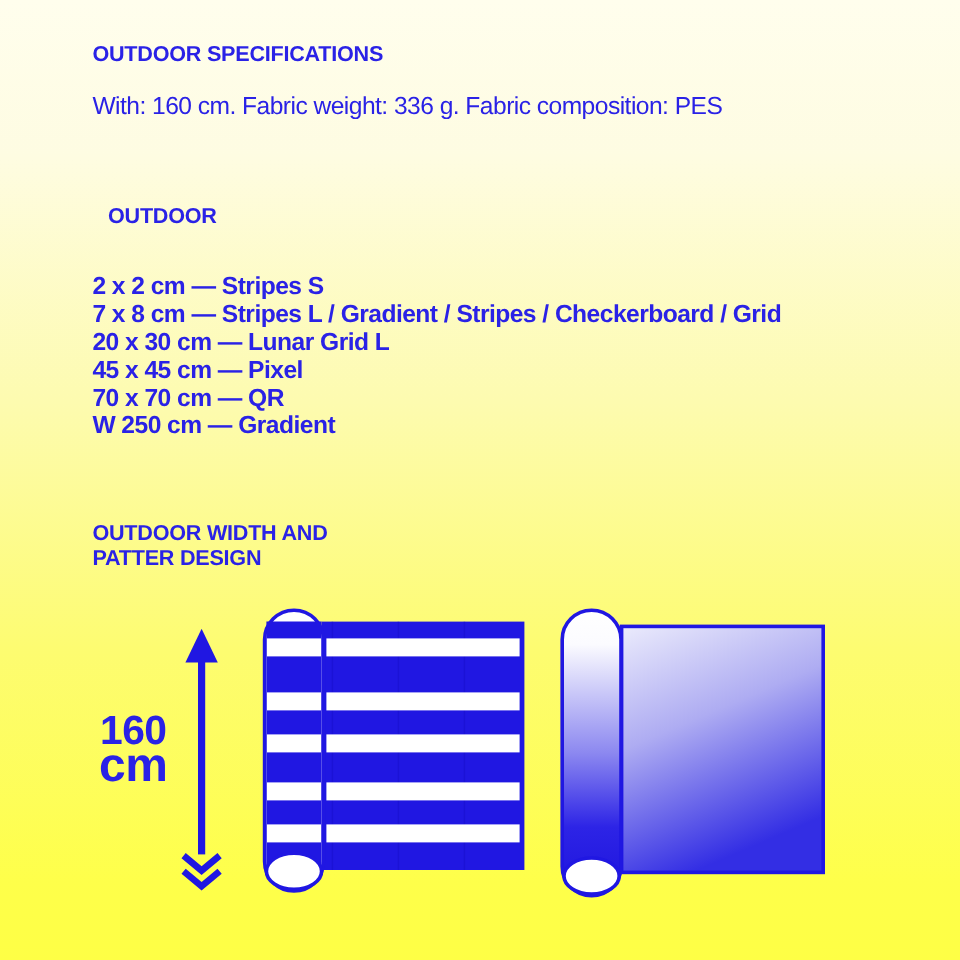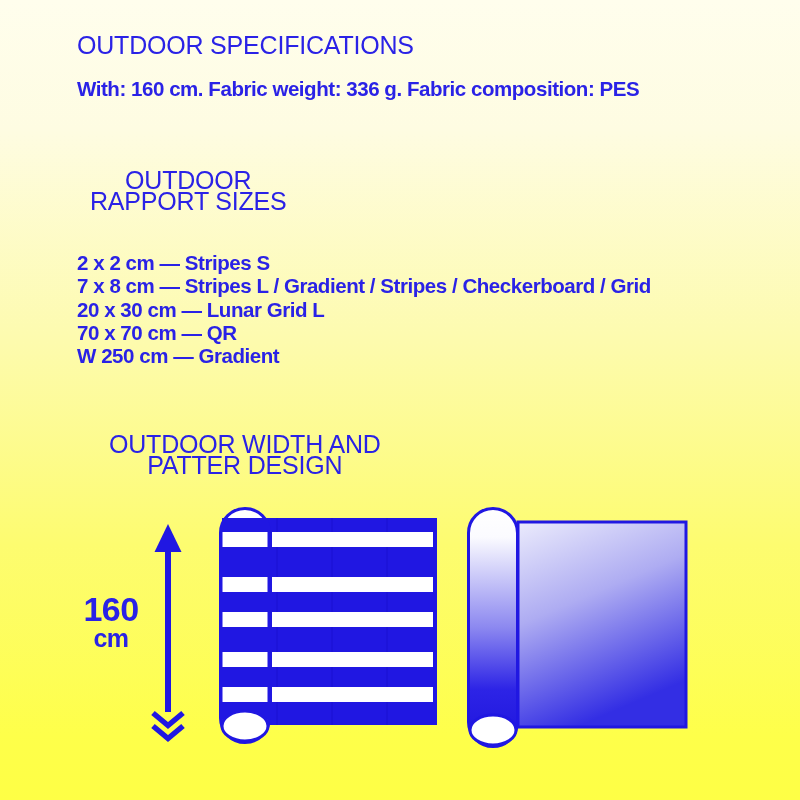--- a/index.html
+++ b/index.html
@@ -5,58 +5,58 @@
   html,body{margin:0;padding:0;}
   body{
     width:800px;height:800px;overflow:hidden;position:relative;
     background:linear-gradient(180deg,#fffeed 0%,#fefce2 16%,#fdfbaf 42%,#fdfc70 68%,#feff4a 92%,#feff45 100%);
     font-family:"Liberation Sans",sans-serif;
     color:#2a22e6;
     -webkit-font-smoothing:antialiased;
   }
   .abs{position:absolute;}
   .h{
-    font-size:25px;font-weight:400;line-height:21px;letter-spacing:-0.2px;
-    text-transform:uppercase;white-space:nowrap;text-align:center;
+    font-size:18px;font-weight:700;line-height:21px;letter-spacing:-0.2px;
+    text-transform:uppercase;white-space:nowrap;
   }
   .body-text{
-    font-size:20.5px;font-weight:700;line-height:22.5px;letter-spacing:-0.45px;white-space:nowrap;
+    font-size:20.5px;font-weight:400;line-height:22.5px;letter-spacing:-0.45px;white-space:nowrap;
   }
   .list-line{
     font-size:20.5px;font-weight:700;line-height:23.3px;letter-spacing:-0.45px;white-space:nowrap;
   }
   .width-label{
     width:90px;text-align:center;font-weight:700;color:#2a22e6;
   }
   .width-label .val{font-size:34px;line-height:29px;letter-spacing:-0.5px;}
-  .width-label .unit{font-size:25px;line-height:29px;letter-spacing:-0.5px;}
+  .width-label .unit{font-size:40px;line-height:29px;letter-spacing:-0.5px;}
 </style>
 </head>
 <body>
 
 <div class="abs h" style="left:77px;top:35px;">OUTDOOR SPECIFICATIONS</div>
 
 <div class="abs" style="left:77px;top:78px;">
   <div class="body-text">With: 160 cm. Fabric weight: 336 g. Fabric composition: PES</div>
 </div>
 
 <div class="abs" style="left:90px;top:170px;">
   <div class="h">OUTDOOR</div>
-  <div class="h">RAPPORT SIZES</div>
 </div>
 
-<div class="abs" style="left:77px;top:227px;margin-top:24px;">
+<div class="abs" style="left:77px;top:227px;">
   <div class="list-line">2 x 2 cm — Stripes S</div>
   <div class="list-line">7 x 8 cm — Stripes L / Gradient / Stripes / Checkerboard / Grid</div>
   <div class="list-line">20 x 30 cm — Lunar Grid L</div>
+  <div class="list-line">45 x 45 cm — Pixel</div>
   <div class="list-line">70 x 70 cm — QR</div>
   <div class="list-line">W 250 cm — Gradient</div>
 </div>
 
-<div class="abs" style="left:77px;top:434px;margin-left:32px;">
+<div class="abs" style="left:77px;top:434px;">
   <div class="h">OUTDOOR WIDTH AND</div>
   <div class="h">PATTER DESIGN</div>
 </div>
 
 <div class="abs width-label" style="left:66px;top:595px;">
   <div class="val">160</div>
   <div class="unit">cm</div>
 </div>
 
 <div class="abs" style="left:0;top:500px;width:800px;height:300px;">

